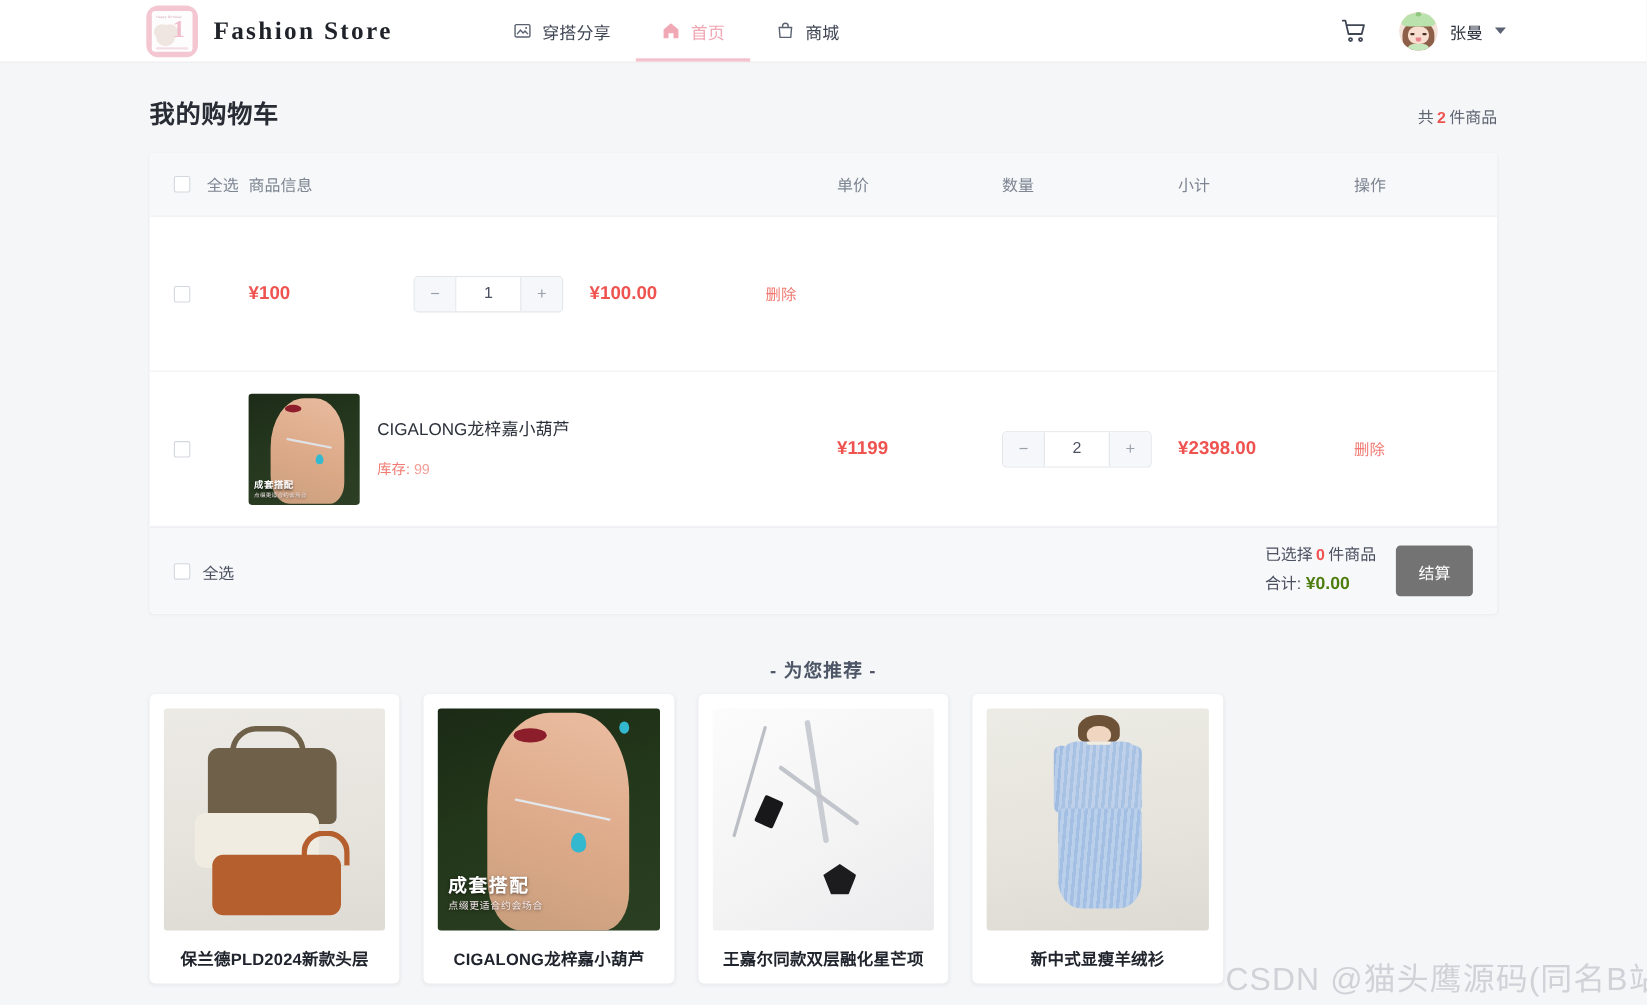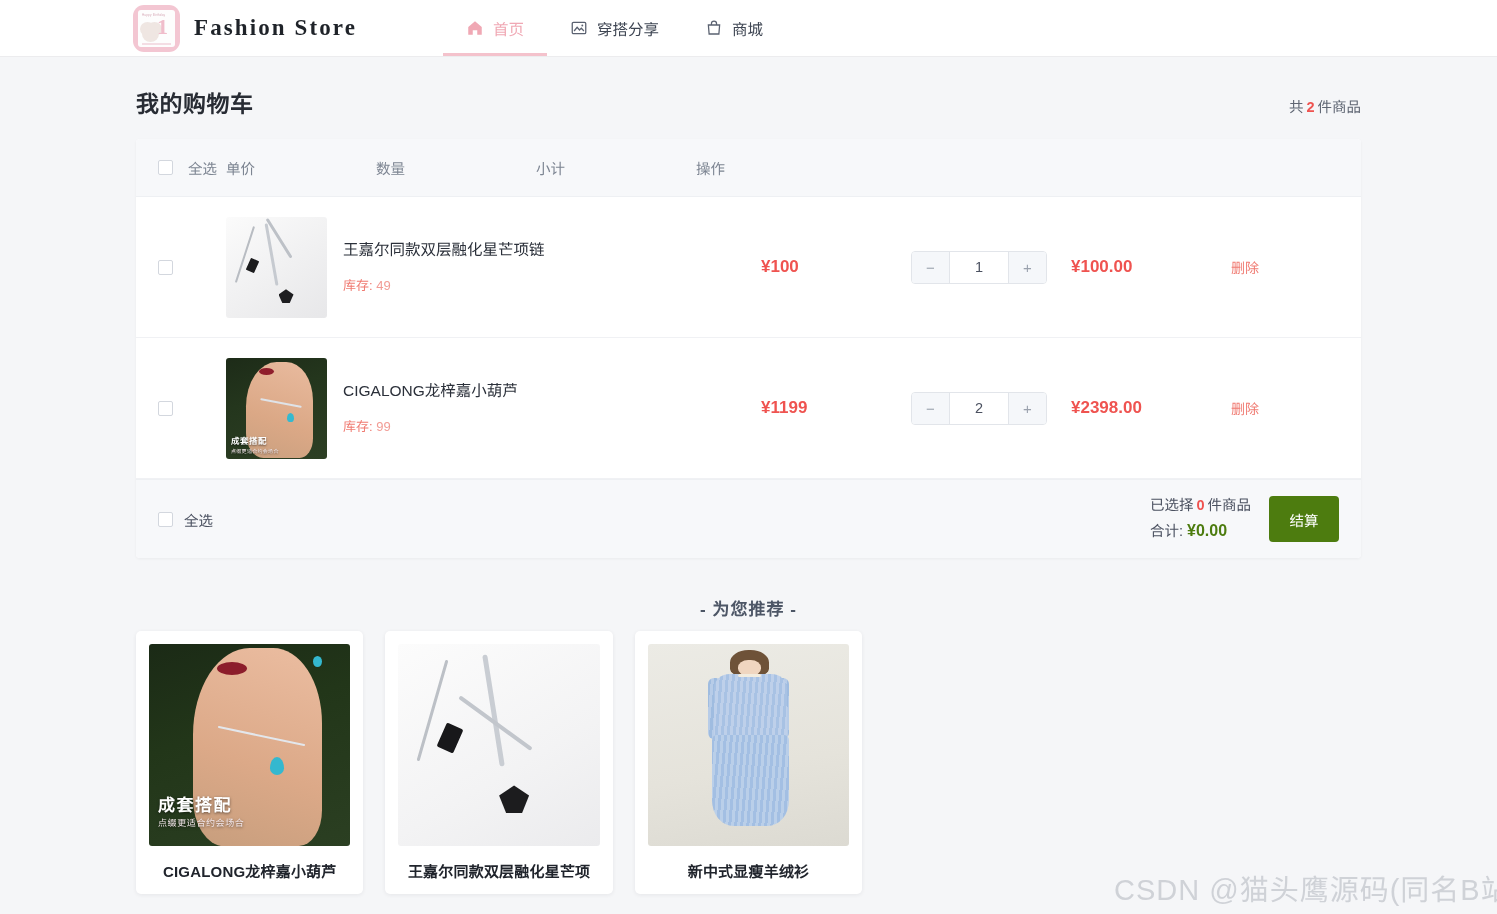--- a/index.html
+++ b/index.html
@@ -410,21 +410,21 @@
     display: flex;
     align-items: center;
     gap: 18px;
   }
   .totals { text-align: left; line-height: 1.65; }
   .totals-line { font-size: 14.5px; color: #4b5160; white-space: nowrap; }
   .totals-line .hl { color: #ef5350; font-weight: 700; padding: 0 3px; }
   .totals-line .money { color: #4d7c0f; font-weight: 700; font-size: 16px; }
 
   .checkout-btn {
-    background: #4d7c0f;
+    background: #737373;
     color: #ffffff;
     border: none;
     border-radius: 4px;
     width: 70px;
     height: 46px;
     font-size: 14.5px;
     cursor: pointer;
     font-family: "Liberation Sans", sans-serif;
   }
 
@@ -655,94 +655,100 @@
         <div class="logo-bear"></div>
         <div class="logo-one">1</div>
         <div class="logo-footer-line"></div>
       </div>
     </div>
     <div class="brand-name">Fashion Store</div>
   </div>
 
   <nav class="main-nav">
 
-    <div class="nav-item active">
-      <svg class="nav-icon" viewBox="0 0 24 24" fill="#f0a8b4">
-        <path d="M12 3L3 10.5V21h6v-6h6v6h6V10.5z"></path>
-      </svg>
-      <span>首页</span>
-    </div>
-
     <div class="nav-item">
       <svg class="nav-icon" viewBox="0 0 24 24" fill="none" stroke="#5a6170" stroke-width="1.7">
         <rect x="3" y="4.5" width="18" height="15" rx="1.6"></rect>
         <path d="M5.5 16l4-5 3.2 3.6 2.4-2.4 3.4 3.8"></path>
         <circle cx="16.4" cy="8.6" r="1.25" fill="#5a6170" stroke="none"></circle>
       </svg>
       <span>穿搭分享</span>
     </div>
 
+    <div class="nav-item active">
+      <svg class="nav-icon" viewBox="0 0 24 24" fill="#f0a8b4">
+        <path d="M12 3L3 10.5V21h6v-6h6v6h6V10.5z"></path>
+      </svg>
+      <span>首页</span>
+    </div>
+
     <div class="nav-item">
       <svg class="nav-icon" viewBox="0 0 24 24" fill="none" stroke="#5a6170" stroke-width="1.7">
         <path d="M4.5 8h15l-1 12h-13z"></path>
         <path d="M8.6 8V6.2a3.4 3.4 0 016.8 0V8"></path>
       </svg>
       <span>商城</span>
     </div>
 
 
   </nav>
 
+  <div class="header-right">
+    <svg class="cart-btn" viewBox="0 0 24 24" fill="none" stroke="#3f4653" stroke-width="1.5" stroke-linecap="round" stroke-linejoin="round">
+      <path d="M2.5 3.5h2.2l2.6 11.2h10.4"></path>
+      <path d="M6.3 7.2h14l-1.9 7.5"></path>
+      <circle cx="9" cy="19.4" r="1.3"></circle>
+      <circle cx="17.4" cy="19.4" r="1.3"></circle>
+    </svg>
+
+    <div class="user-menu">
+      <div class="avatar">
+        <div class="hair"></div>
+        <div class="face"></div>
+        <div class="cap"></div>
+        <div class="cap-btn"></div>
+        <div class="eye-l"></div>
+        <div class="eye-r"></div>
+        <div class="mouth"></div>
+        <div class="body"></div>
+      </div>
+      <span class="user-name">张曼</span>
+      <span class="caret"></span>
+    </div>
+  </div>
 </header>
 
 <main class="page">
 
   <div class="page-head">
     <h1 class="page-title">我的购物车</h1>
     <div class="item-count">
       <span>共</span><span class="num">2</span><span>件商品</span>
     </div>
   </div>
 
   <section class="cart-panel">
 
     <div class="cart-head">
       <div class="col-check">
         <span class="chk"></span>
       </div>
       <div class="col-select-label">全选</div>
+      <div class="col-info">商品信息</div>
       <div class="col-price">单价</div>
       <div class="col-qty">数量</div>
       <div class="col-sub">小计</div>
       <div class="col-act">操作</div>
     </div>
 
     <div class="cart-row">
       <div class="col-check">
         <span class="chk"></span>
       </div>
       <div class="col-select-label"></div>
-      <div class="col-info">
-        <div class="prod-cell">
-          <div class="prod-thumb img-necklace">
-            <div class="chain-a"></div>
-              <div class="chain-b"></div>
-              <div class="chain-c"></div>
-            <div class="gem"></div>
-              <div class="pendant"></div>
-          </div>
-          <div class="prod-meta">
-            <div class="prod-name">王嘉尔同款双层融化星芒项链</div>
-            <div class="prod-stock">
-              <span>库存:</span>
-              <span class="sv">49</span>
-            </div>
-          </div>
-        </div>
-      </div>
       <div class="col-price">
         <span class="unit-price">¥100</span>
       </div>
       <div class="col-qty">
         <div class="stepper">
           <button class="step-btn minus">−</button>
           <input class="step-val" value="1" style="">
           <button class="step-btn plus">+</button>
         </div>
       </div>
@@ -814,20 +820,30 @@
         <button class="checkout-btn">结算</button>
       </div>
     </div>
 
   </section>
 
   <div class="rec-title">- 为您推荐 -</div>
 
   <div class="rec-grid">
 
+    <div class="rec-card">
+      <div class="rec-img img-bags">
+        <div class="bag-top-handle"></div>
+          <div class="bag-top"></div>
+        <div class="bag-mid"></div>
+          <div class="bag-bot-handle"></div>
+          <div class="bag-bot"></div>
+      </div>
+      <div class="rec-name">保兰德PLD2024新款头层</div>
+    </div>
 
     <div class="rec-card">
       <div class="rec-img img-model-big">
         <div class="skin"></div>
           <div class="lips"></div>
           <div class="ear"></div>
         <div class="chain"></div>
           <div class="drop"></div>
         <div class="ovl-main">成套搭配</div>
         <div class="ovl-sub">点缀更适合约会场合</div>

